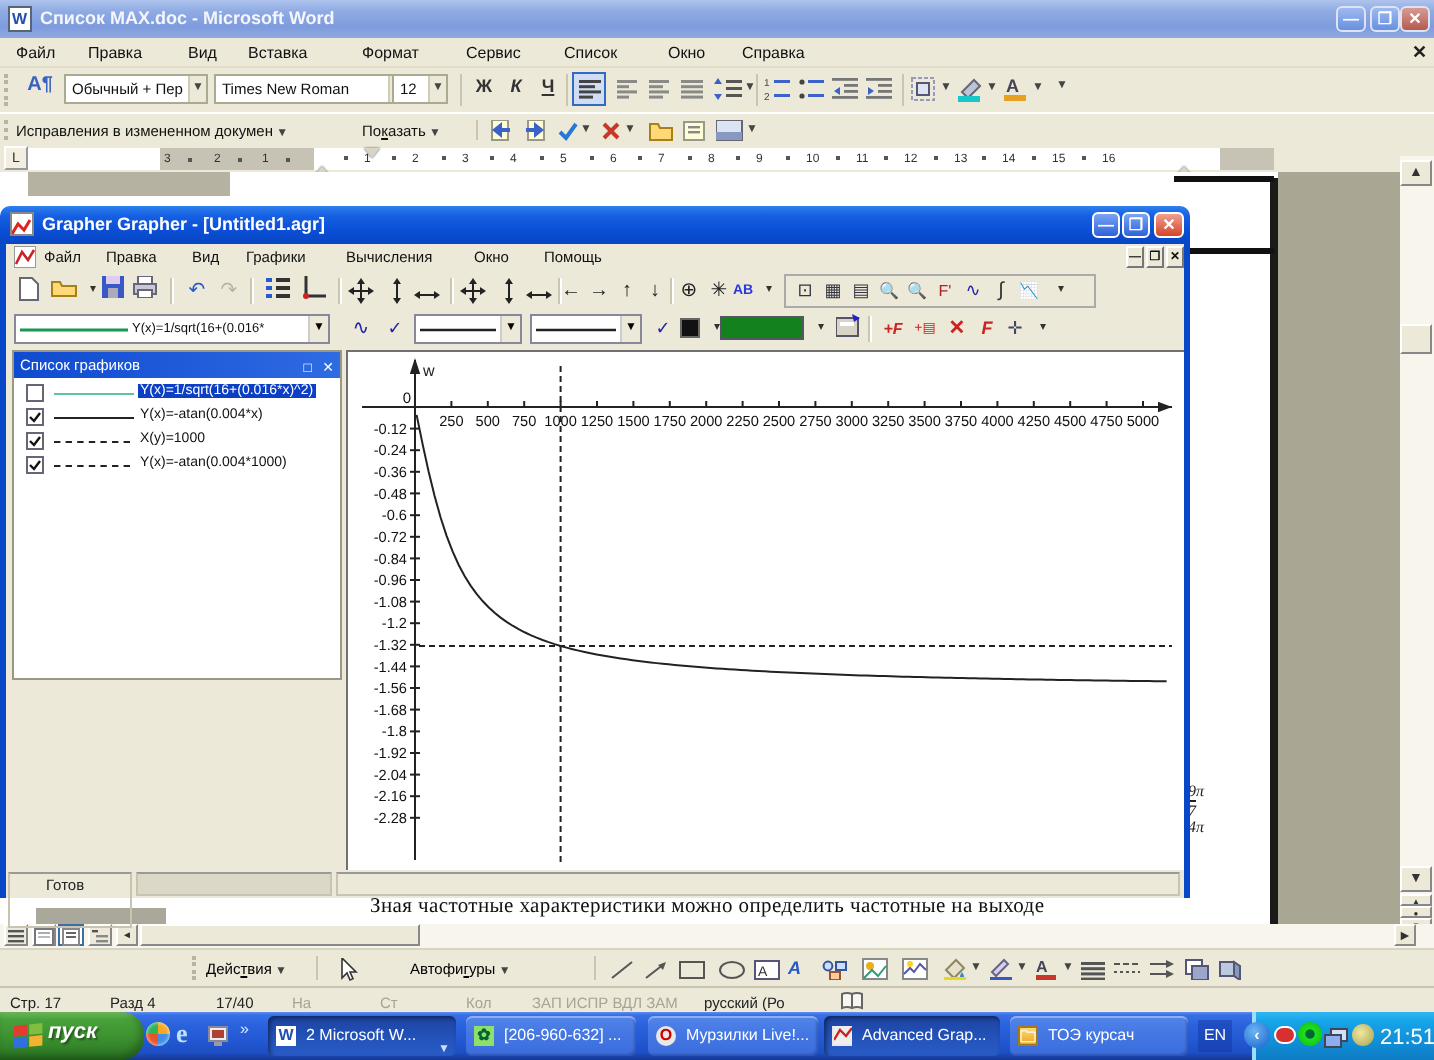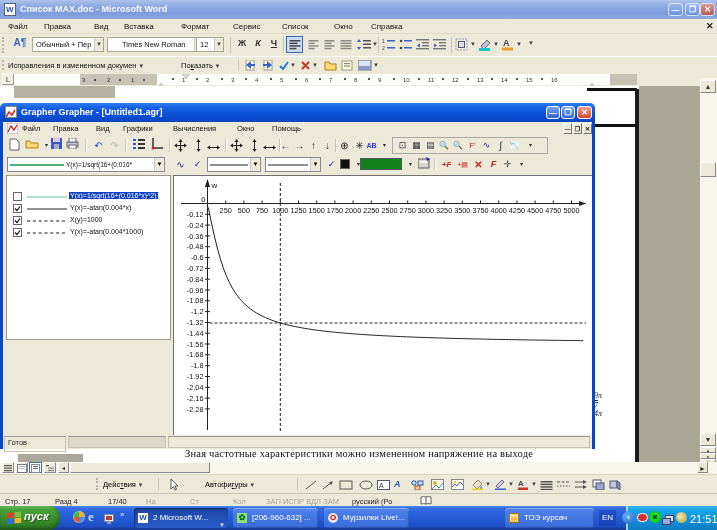--- a/index.html
+++ b/index.html
@@ -49,21 +49,21 @@
     <span style="left:282px">Список</span>
     <span style="left:334px">Окно</span>
     <span style="left:371px">Справка</span>
   <span style="left:706px;top:2px;color:#222;font-weight:bold;font-size:9px">✕</span>
 </div>
 
 <div class="ab tbar" id="wtb1" style="left:0;top:34px;width:717px;height:22px">
   <span class="grip"></span>
   <span class="tbtn" style="left:12px;top:3px;color:#3a62c0;font-weight:bold;font-size:10px">A¶</span>
   <span class="combo" style="left:32px;top:3px;width:72px;height:15px;line-height:13px;padding-left:3px">Обычный + Пер<span class="cArr" style="line-height:13px">▼</span></span>
-  <span class="combo" style="left:107px;top:3px;width:97px;height:15px;line-height:13px;padding-left:14px">Times New Roman<span class="cArr" style="line-height:13px">▼</span></span>
+  <span class="combo" style="left:107px;top:3px;width:97px;height:15px;line-height:13px;padding-left:3px">Times New Roman<span class="cArr" style="line-height:13px">▼</span></span>
   <span class="combo" style="left:196px;top:3px;width:28px;height:15px;line-height:13px;padding-left:3px">12<span class="cArr" style="line-height:13px">▼</span></span>
   <span class="tsep" style="left:230px"></span>
   <span class="tbtn" style="left:234px;top:4px;font-weight:bold;font-size:9px">Ж</span>
   <span class="tbtn" style="left:250px;top:4px;font-style:italic;font-weight:bold;font-size:9px">К</span>
   <span class="tbtn" style="left:266px;top:4px;text-decoration:underline;font-weight:bold;font-size:9px">Ч</span>
   <span class="tsep" style="left:283px"></span>
     <span class="ab" style="left:286px;top:2px;width:17px;height:17px;background:#cfdcf3;border:1px solid #316ac5;padding:1px 2px"><svg width="12" height="12">
         <rect x="0.5" y="2" width="11" height="1.5" fill="#444"></rect>
         <rect x="0.5" y="4.6" width="8" height="1.5" fill="#444"></rect>
         <rect x="0.5" y="7.199999999999999" width="11" height="1.5" fill="#444"></rect>
@@ -219,21 +219,21 @@
 
 <div class="ab" id="doc" style="left:0;top:86px;width:700px;height:376px;background:#fff;overflow:hidden">
   <span class="ab" style="left:639px;top:0;width:61px;height:376px;background:#a9a794"></span>
   <span class="ab" style="left:635px;top:3px;width:4px;height:373px;background:#1a1a18"></span>
   <span class="ab" style="left:14px;top:0;width:101px;height:12px;background:#b5b2a2"></span>
   <span class="ab" style="left:587px;top:2px;width:50px;height:3px;background:#111"></span>
   <span class="ab" style="left:593px;top:38px;width:44px;height:3px;background:#111"></span>
 
   <span class="ab" style="left:594px;top:306px;width:20px;font-family:'Liberation Serif',serif;font-style:italic;font-size:8px;color:#222;line-height:8px">9π<br><span style="border-top:1px solid #222;display:inline-block;padding-top:1px">7</span><br>4π</span>
 
-  <span class="ab" style="left:185px;top:362px;font-family:'Liberation Serif',serif;font-size:10.5px;letter-spacing:0.2px;color:#111">Зная частотные характеристики можно измененном напряжение на выходе</span>
+  <span class="ab" style="left:185px;top:362px;font-family:'Liberation Serif',serif;font-size:10.5px;letter-spacing:0.2px;color:#111">Зная частотные характеристики можно определить частотные на выходе</span>
   <span class="ab" style="left:18px;top:368px;width:65px;height:8px;background:#aaa89a"></span>
 </div>
 
 <div class="ab" id="vscroll" style="left:700px;top:78px;width:17px;height:384px;background:#f7f5ec">
   <span class="ab sbtn" style="left:0;top:2px;width:16px;height:13px">▲</span>
   <span class="ab" style="left:0;top:84px;width:16px;height:15px;background:#ece9d8;border:1px solid #fff;border-right-color:#888;border-bottom-color:#888"></span>
   <span class="ab sbtn" style="left:0;top:355px;width:16px;height:13px">▼</span>
   <span class="ab sbtn" style="left:0;top:369px;width:16px;height:6px;font-size:4px;line-height:6px">▲</span>
   <span class="ab sbtn" style="left:0;top:375px;width:16px;height:6px;font-size:4px;line-height:6px">●</span>
   <span class="ab sbtn" style="left:0;top:381px;width:16px;height:6px;font-size:4px;line-height:6px">▼</span>
@@ -532,20 +532,23 @@
         <span class="agsep" style="left:431px"></span>
         <span class="agb" style="left:436px;color:#c22;font-size:8px;font-weight:bold;font-style:italic">+F</span>
         <span class="agb" style="left:452px;color:#c22;font-size:7px;">+▤</span>
         <span class="agb" style="left:468px;color:#c22;font-size:10px;font-weight:bold">✕</span>
         <span class="agb" style="left:483px;color:#c22;font-size:9px;font-weight:bold;font-style:italic">F</span>
         <span class="agb" style="left:497px;color:#446;font-size:9px;">✛</span>
         <span class="agb" style="left:511px;color:#333;font-size:6px;">▾</span>
       </div>
 
     <div class="ab" style="left:3px;top:53px;width:165px;height:165px;background:#fff;border:1px solid #9a9884">
+      <div class="ab" style="left:0;top:0;width:163px;height:13px;background:linear-gradient(90deg,#0f4ad0,#2f6be2);color:#fff;font-size:7.5px;line-height:13px;padding-left:3px">Список графиков
+        <span style="position:absolute;right:14px;top:2px;font-size:7px">□</span><span style="position:absolute;right:3px;top:2px;font-size:7px">✕</span>
+      </div>
       <div class="ab" id="glist" style="left:0;top:13px;width:163px;height:150px;background:#fff">
           <span class="ab" style="left:6px;top:3px;width:9px;height:9px;background:#fff;border:1px solid #667"></span>
           <svg class="ab" style="left:20px;top:7px" width="40" height="3">
             <line x1="0" y1="1" x2="40" y2="1" stroke="#5cc4a4" stroke-width="1"></line>
           </svg>
           <span class="ab" style="left:62px;top:3px;font-size:7px;background:#0c3fc4;color:#fff;padding:0 1px;white-space:nowrap">Y(x)=1/sqrt(16+(0.016*x)^2)</span>
           <span class="ab" style="left:6px;top:15px;width:9px;height:9px;background:#fff;border:1px solid #667">
             <svg width="7" height="7" style="position:absolute;left:0;top:0">
               <polyline points="1,3.5 3,5.5 6,1.5" stroke="#111" stroke-width="1.2" fill="none"></polyline>
             </svg>
@@ -662,29 +665,29 @@
           <text x="29.5" y="224.7" font-size="7.3" fill="#111" text-anchor="end">-2.16</text>
           <line x1="31.0" y1="232.9" x2="36.0" y2="232.9" stroke="#222" stroke-width="1"></line>
           <text x="29.5" y="235.5" font-size="7.3" fill="#111" text-anchor="end">-2.28</text>
           <line x1="106.3" y1="7" x2="106.3" y2="255" stroke="#222" stroke-width="1" stroke-dasharray="3,2"></line>
           <line x1="35.5" y1="147.0" x2="412" y2="147.0" stroke="#222" stroke-width="1" stroke-dasharray="3,2"></line>
           <polyline points="34.3,31.46 37.3,46.05 40.3,59.72 43.3,72.00 46.3,82.73 49.3,91.91 52.3,99.73 55.3,106.35 58.3,111.99 61.3,116.80 64.3,120.94 67.3,124.52 70.3,127.65 73.3,130.39 76.3,132.80 79.3,134.95 82.3,136.87 85.3,138.59 88.3,140.14 91.3,141.54 94.3,142.82 97.3,143.99 100.3,145.06 103.3,146.05 106.3,146.96 109.3,147.80 112.3,148.58 115.3,149.30 118.3,149.98 121.3,150.61 124.3,151.21 127.3,151.76 130.3,152.28 133.3,152.78 136.3,153.24 139.3,153.68 142.3,154.10 145.3,154.49 148.3,154.86 151.3,155.22 154.3,155.56 157.3,155.88 160.3,156.18 163.3,156.48 166.3,156.76 169.3,157.03 172.3,157.28 175.3,157.53 178.3,157.76 181.3,157.99 184.3,158.21 187.3,158.42 190.3,158.62 193.3,158.81 196.3,159.00 199.3,159.18 202.3,159.35 205.3,159.52 208.3,159.68 211.3,159.84 214.3,159.99 217.3,160.14 220.3,160.28 223.3,160.42 226.3,160.55 229.3,160.68 232.3,160.80 235.3,160.92 238.3,161.04 241.3,161.16 244.3,161.27 247.3,161.38 250.3,161.48 253.3,161.59 256.3,161.69 259.3,161.78 262.3,161.88 265.3,161.97 268.3,162.06 271.3,162.15 274.3,162.23 277.3,162.32 280.3,162.40 283.3,162.48 286.3,162.55 289.3,162.63 292.3,162.70 295.3,162.78 298.3,162.85 301.3,162.91 304.3,162.98 307.3,163.05 310.3,163.11 313.3,163.18 316.3,163.24 319.3,163.30 322.3,163.36 325.3,163.42 328.3,163.47 331.3,163.53 334.3,163.58 337.3,163.64 340.3,163.69 343.3,163.74 346.3,163.79 349.3,163.84 352.3,163.89 355.3,163.94 358.3,163.99 361.3,164.03 364.3,164.08 367.3,164.12 370.3,164.16 373.3,164.21 376.3,164.25 379.3,164.29 382.3,164.33 385.3,164.37 388.3,164.41 391.3,164.45 394.3,164.49 397.3,164.53 400.3,164.56 403.3,164.60 406.3,164.63 409.3,164.67" fill="none" stroke="#222" stroke-width="1"></polyline>
         </svg>
     </div>
 
     <div class="ab" style="left:0;top:314px;width:589px;height:13px;background:#ece9d8;font-size:7.5px;color:#222">
-      <span class="ab" style="left:1px;top:0;width:62px;height:16px;border:1px solid #c8c4b0;border-top-color:#999;line-height:11px;padding-left:3px">Готов</span>
+      <span class="ab" style="left:1px;top:0;width:62px;height:28px;border:1px solid #c8c4b0;border-top-color:#999;line-height:11px;padding-left:18px">Готов</span>
       <span class="ab" style="left:65px;top:0;width:98px;height:12px;border:1px solid #c8c4b0;border-top-color:#999;background:#dcd8c8"></span>
       <span class="ab" style="left:165px;top:0;width:422px;height:12px;border:1px solid #c8c4b0;border-top-color:#999"></span>
     </div>
   </div>
 </div>
 
 <div class="ab" id="taskbar">
-  <div class="ab" id="startbtn" style="left:0;top:0;width:60px;height:24px;border-radius:0 11px 11px 0;background:linear-gradient(180deg,#6fba5e 0%,#48a23a 15%,#3d9331 50%,#2f7d26 85%,#266e1e 100%);box-shadow:inset -2px -2px 4px rgba(0,0,0,.25)">
+  <div class="ab" id="startbtn" style="left:0;top:0;width:72px;height:24px;border-radius:0 11px 11px 0;background:linear-gradient(180deg,#6fba5e 0%,#48a23a 15%,#3d9331 50%,#2f7d26 85%,#266e1e 100%);box-shadow:inset -2px -2px 4px rgba(0,0,0,.25)">
     <svg class="ab" style="left:7px;top:5px" width="15" height="14" viewBox="0 0 15 14">
         <g transform="skewY(-6)">
           <rect x="0" y="2" width="6.6" height="5.2" fill="#e33b2e"></rect>
           <rect x="7.6" y="2" width="6.6" height="5.2" fill="#7fbe3f"></rect>
           <rect x="0" y="8" width="6.6" height="5.2" fill="#2f6fe0"></rect>
           <rect x="7.6" y="8" width="6.6" height="5.2" fill="#f3b22f"></rect>
         </g>
       </svg>
     <span class="ab" style="left:24px;top:4px;color:#fff;font-weight:bold;font-style:italic;font-size:11px;text-shadow:1px 1px 1px rgba(0,0,0,.4)">пуск</span>
   </div>
@@ -694,20 +697,24 @@
   <span class="ab" style="left:103px;top:5px;width:12px;height:12px"><svg width="12" height="12">
         <rect x="1.5" y="1.5" width="9" height="7" fill="#e8ecf4" stroke="#889"></rect>
         <rect x="3" y="3" width="6" height="4" fill="#b04030"></rect>
         <rect x="4" y="9" width="4" height="2" fill="#99a"></rect>
       </svg></span>
   <span class="ab" style="left:120px;top:4px;color:#dce8ff;font-size:8px">»</span>
 
   <div class="tkb tkbP" style="left:134px;width:94px"><span class="ticon" style="background:#fff;color:#2050b0">W</span>2 Microsoft W...<span style="position:absolute;right:3px;top:7px;font-size:6px;color:#cdf">▼</span></div>
   <div class="tkb" style="left:233px;width:85px"><span class="ticon" style="background:#8fe06a;color:#063">✿</span>[206-960-632] ...</div>
   <div class="tkb" style="left:324px;width:85px"><span class="ticon" style="background:#e8e8e8;color:#c00;border-radius:5px">O</span>Мурзилки Live!...</div>
+  <div class="tkb tkbP" style="left:412px;width:88px"><span class="ticon" style="background:#e8e8e8"><svg width="9" height="9">
+          <rect width="9" height="9" fill="#eee"></rect>
+          <polyline points="0,7 3,2 6,5 9,1" stroke="#c22" stroke-width="1.2" fill="none"></polyline>
+        </svg></span>Advanced Grap...</div>
   <div class="tkb" style="left:505px;width:89px"><span class="ticon" style="background:linear-gradient(180deg,#ffd978,#e8a820);border:1px solid #a87818">🗀</span>ТОЭ курсач</div>
 
   <div class="ab" style="left:599px;top:4px;width:17px;height:16px;background:rgba(20,50,160,.45);color:#fff;font-size:8px;text-align:center;line-height:16px">EN</div>
 
   <div class="ab" id="tray" style="left:626px;top:0;width:91px;height:24px;background:linear-gradient(180deg,#30b6f2 0%,#17a3e8 20%,#1190d8 60%,#0d7cc4 100%);border-left:2px solid #9adef8">
     <span class="ab" style="left:-6px;top:5px;width:13px;height:13px;border-radius:7px;background:radial-gradient(circle at 40% 35%,#6cb4f4,#1660cc);color:#fff;font-size:8px;line-height:13px;text-align:center;font-weight:bold">‹</span>
     <span class="ab" style="left:9px;top:7px;width:11px;height:9px;border-radius:5px;background:#d83030;border:1px solid #fff"></span>
     <span class="ab" style="left:21px;top:5px;width:12px;height:12px;border-radius:7px;background:radial-gradient(circle,#063 25%,#1ee01e 30%,#18c818 70%,#063 75%)"></span>
     <span class="ab" style="left:34px;top:6px;width:12px;height:11px"><svg width="12" height="11">
           <rect x="3.5" y="0.5" width="8" height="6" fill="#cfe0f8" stroke="#445"></rect>

